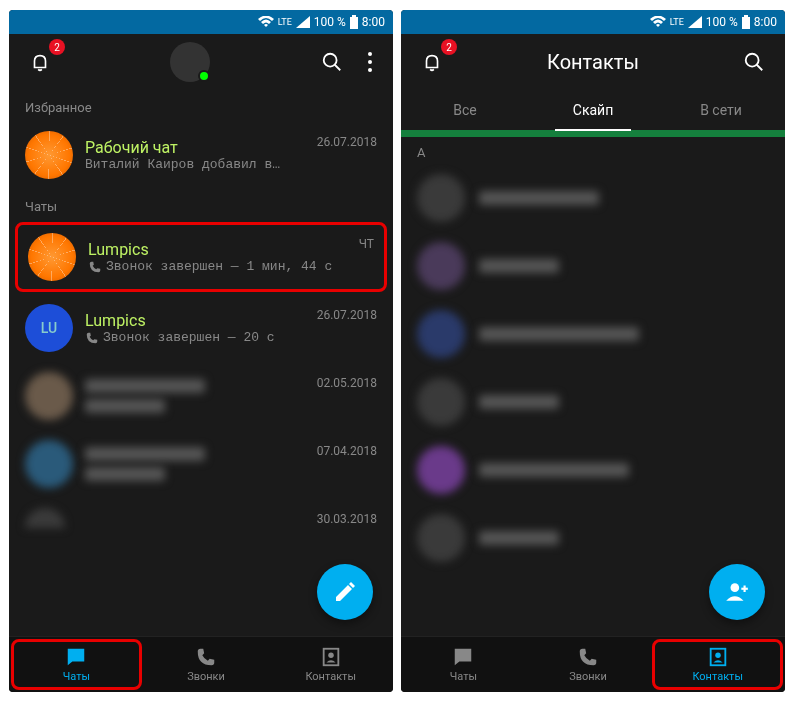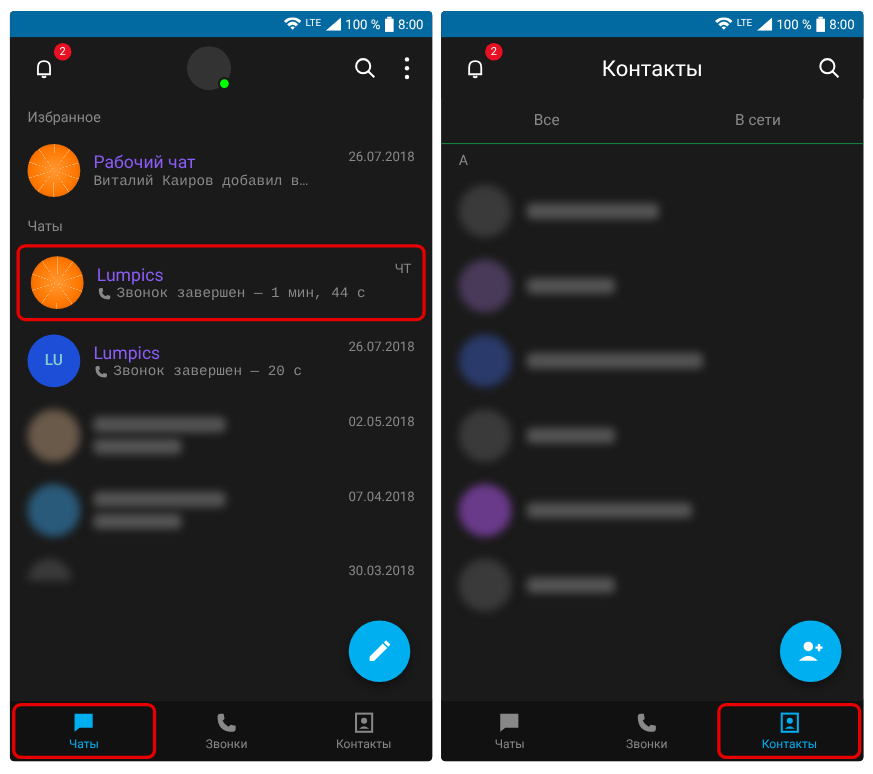--- a/index.html
+++ b/index.html
@@ -75,21 +75,21 @@
 .spacer { flex: 1; }
 .header-title {
   color: #fff;
   font-size: 20px;
   flex: 1;
   text-align: center;
 }
 .icon-btn { color: #fff; padding: 8px; cursor: pointer; }
 .tabs {
   display: flex;
-  border-bottom: 1px solid #15803d;
+  border-bottom: 7px solid #15803d;
 }
 .tab {
   flex: 1;
   text-align: center;
   padding: 12px 0;
   color: #888;
   font-size: 14px;
   cursor: pointer;
   position: relative;
 }
@@ -138,21 +138,21 @@
   justify-content: center;
   color: #8cc;
   font-size: 14px;
   font-weight: 500;
 }
 .blur-avatar { filter: blur(4px); }
 .bg-c1{background:#6a5a4a;} .bg-c2{background:#2a5a7a;} .bg-c3{background:#3a3a3a;}
 .bg-c4{background:#4a3a5a;} .bg-c5{background:#2a3a6a;} .bg-c6{background:#3a3a3a;}
 .bg-c7{background:#6a3a8a;} .bg-c8{background:#3a3a3a;}
 .chat-content { flex: 1; min-width: 0; }
-.chat-title { color: #8b5cf6; font-size: 16px; }
+.chat-title { color: #bef264; font-size: 16px; }
 .chat-sub {
   color: #888; font-size: 13px;
   white-space: nowrap; overflow: hidden; text-overflow: ellipsis;
   display: flex; align-items: center; gap: 4px; font-family: Liberation Mono, monospace;
 }
 .chat-meta { color: #888; font-size: 12px; align-self: flex-start; margin-top: 4px; }
 .highlight-row {
   border: 3px solid #e80000;
   border-radius: 8px;
   margin: 2px 6px;
@@ -403,20 +403,21 @@
     <div class="icon-btn">
       <svg width="22" height="22" viewBox="0 0 24 24">
             <circle cx="10" cy="10" r="7" fill="none" stroke="#fff" stroke-width="2"></circle>
             <line x1="15" y1="15" x2="21" y2="21" stroke="#fff" stroke-width="2"></line>
           </svg>
     </div>
   </div>
 
   <div class="tabs">
     <div class="tab">Все</div>
+    <div class="tab active">Скайп</div>
     <div class="tab">В сети</div>
   </div>
 
   <div class="body">
     <div class="letter-header">A</div>
 
     <div class="contact-row">
       <div class="chat-avatar blur-avatar bg-c3"></div>
       <div class="blur-text"></div>
     </div>

